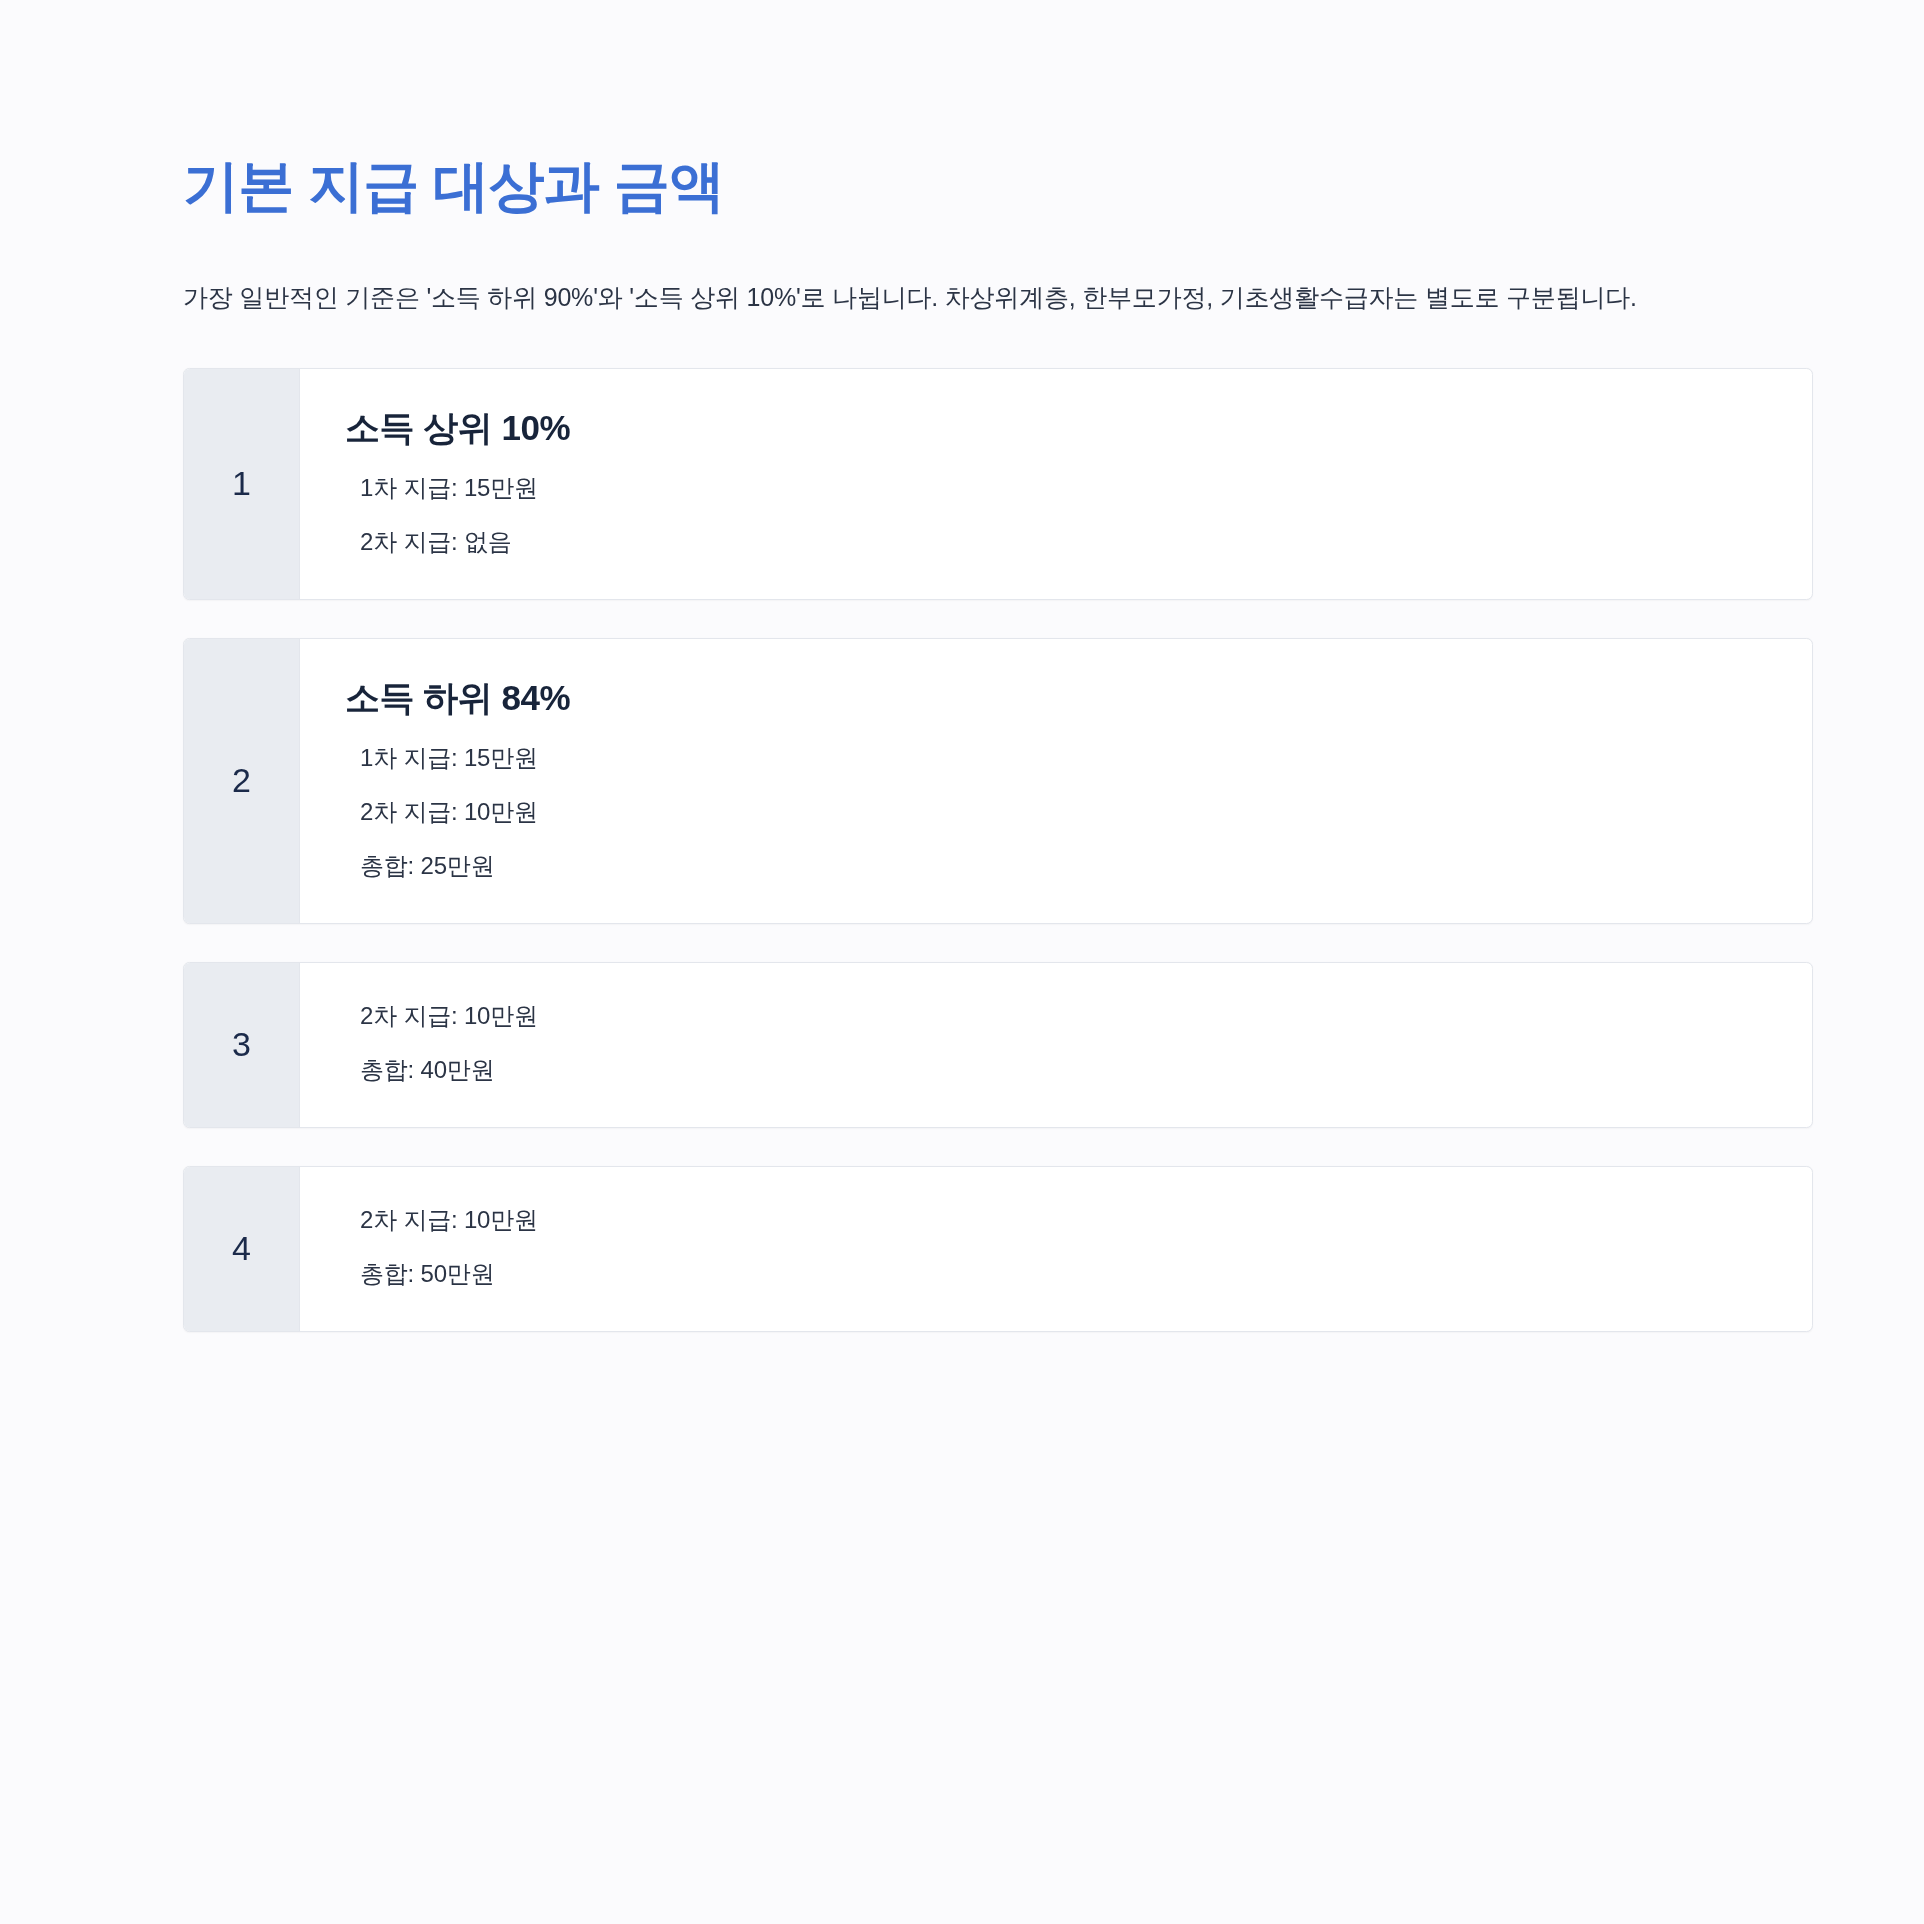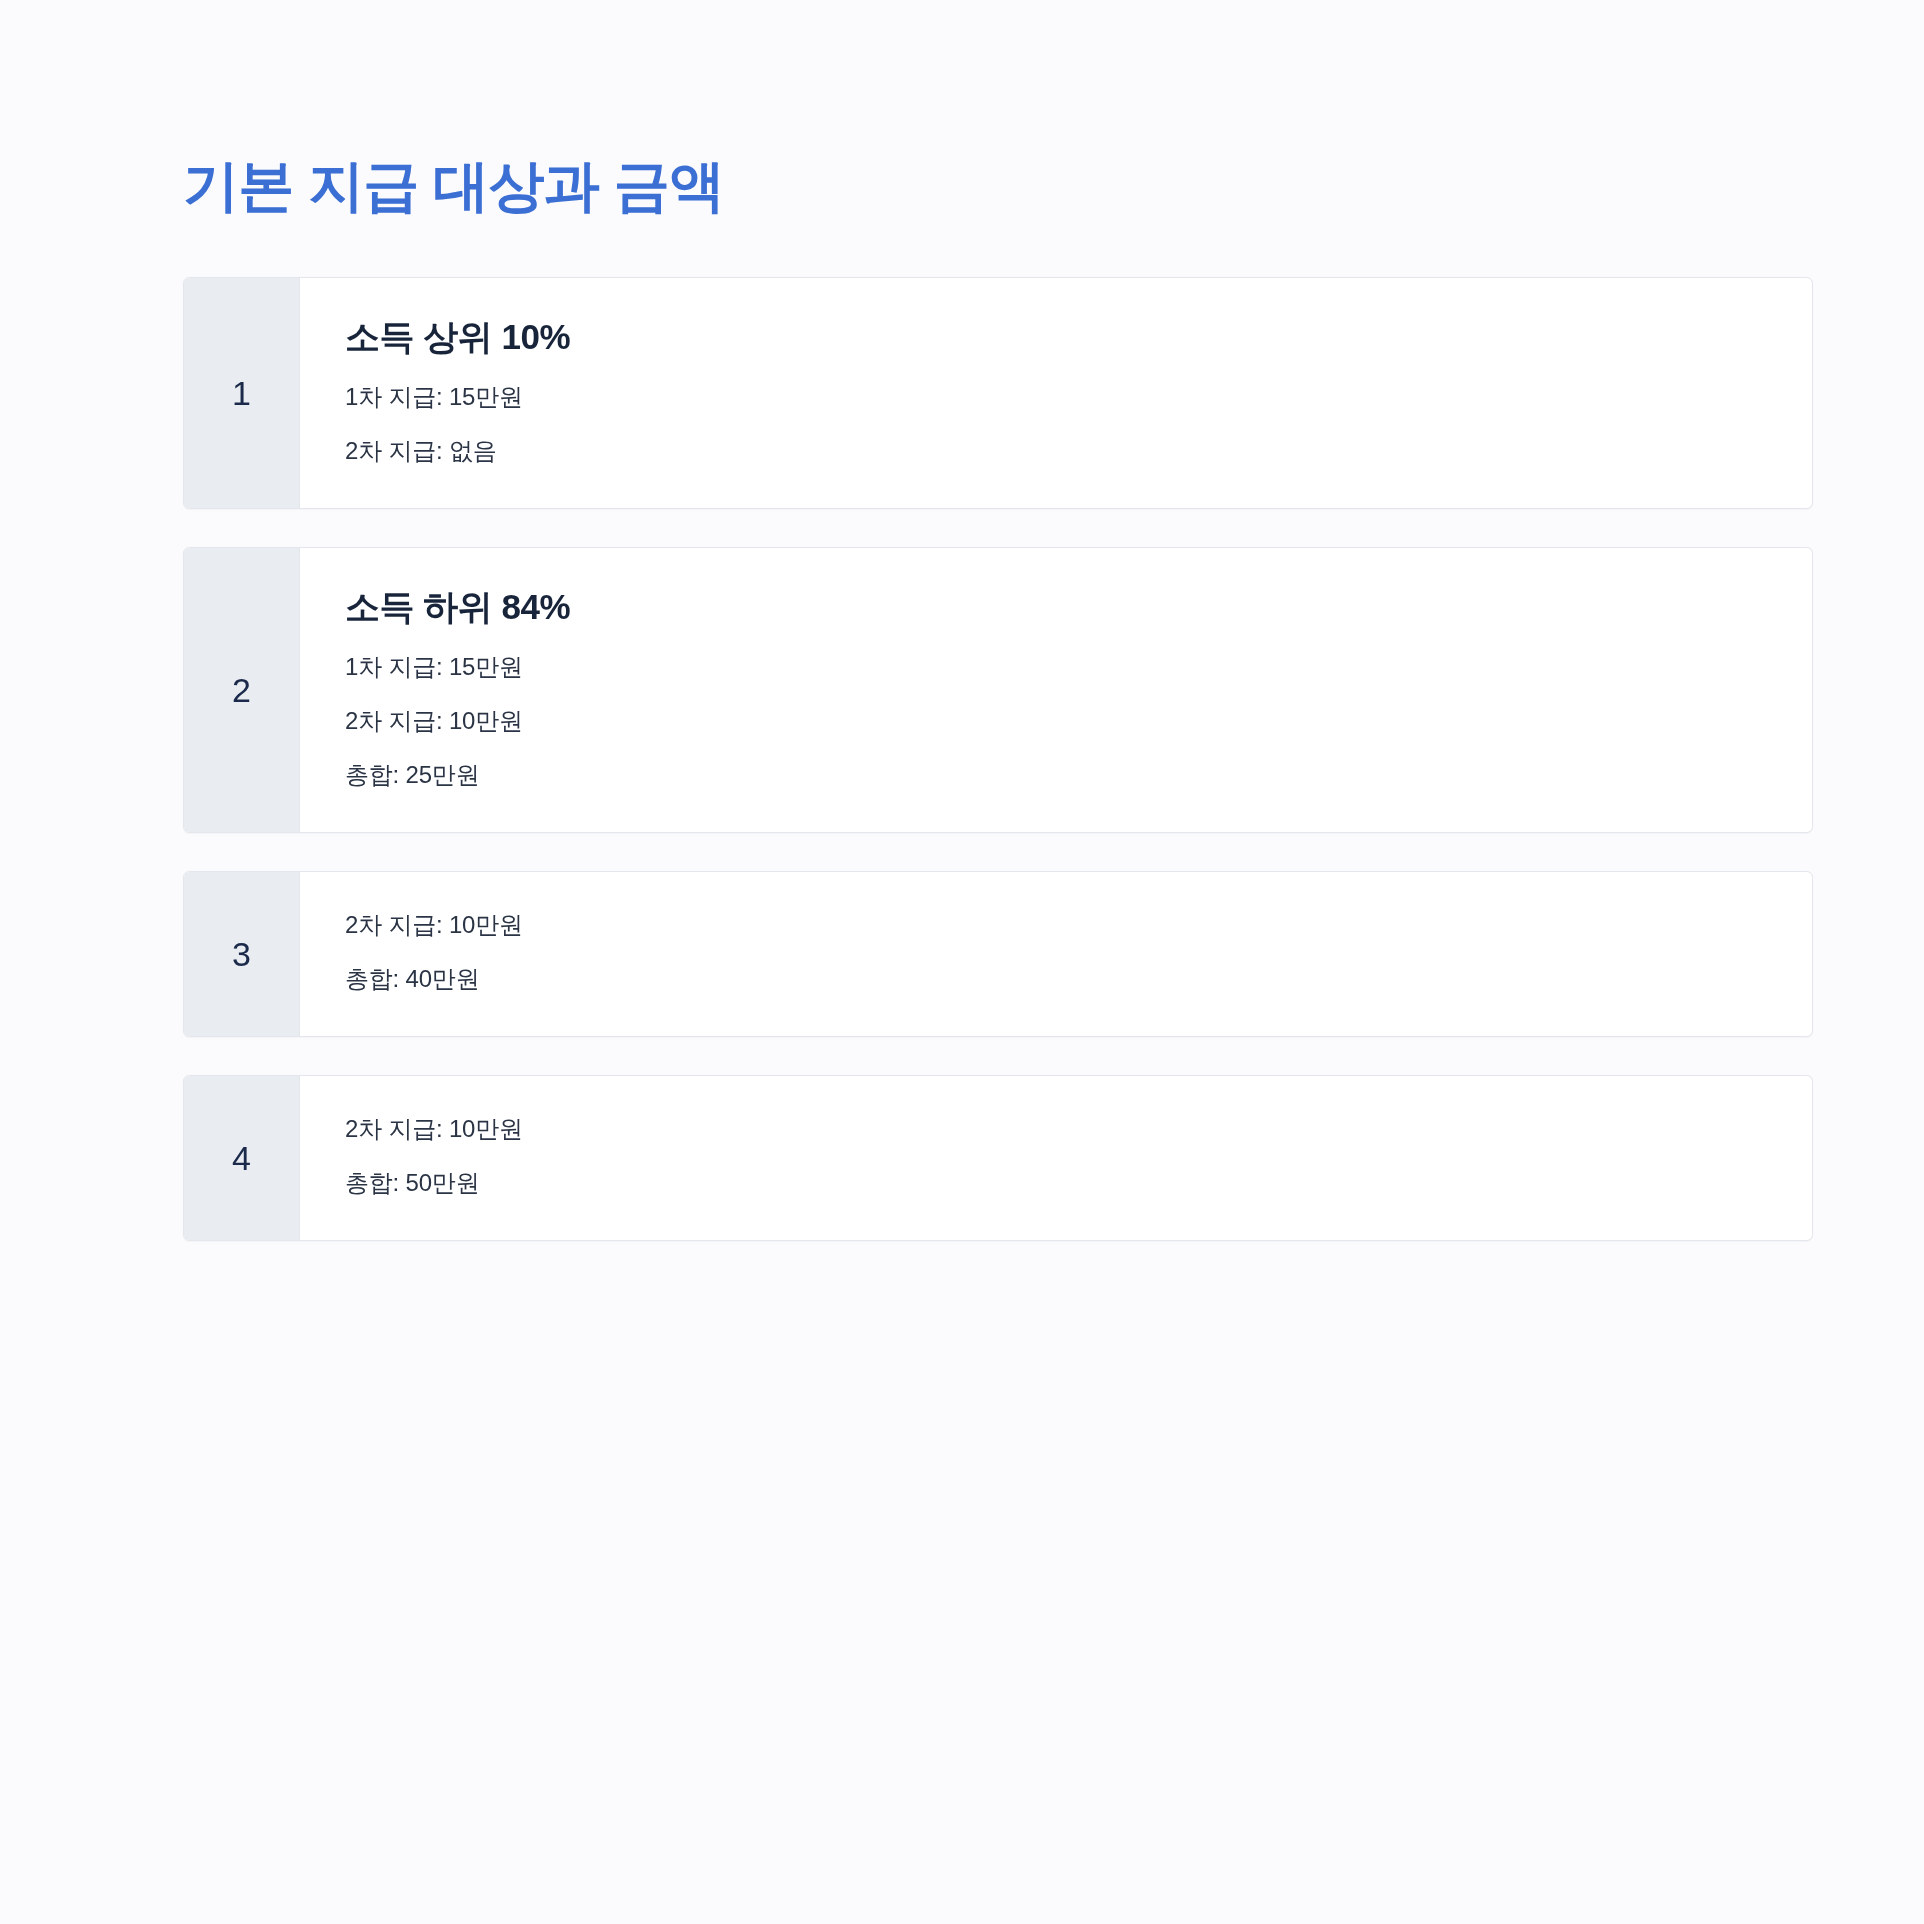--- a/index.html
+++ b/index.html
@@ -70,34 +70,35 @@
     font-weight: 600;
     color: #18243a;
     letter-spacing: -0.5px;
     margin: 0 0 24px 0;
     line-height: 1.2;
   }
   .card-line {
     font-size: 24px;
     line-height: 1.25;
     color: #2b3445;
-    margin: 0 0 24px 0;
+    margin: 0 0 24px 15px;
     letter-spacing: -0.2px;
   }
   .card-line:last-child {
     margin-bottom: 0;
   }
 </style>
 </head>
 <body>
 
 <div class="page">
 
   <h1 class="page-title">기본 지급 대상과 금액</h1>
 
+  <p class="intro">가장 일반적인 기준은 '소득 하위 90%'와 '소득 상위 10%'로 나뉩니다. 차상위계층, 한부모가정, 기초생활수급자는 별도로 구분됩니다.</p>
 
   <div class="cards">
 
     <div class="card">
       <div class="card-index">1</div>
       <div class="card-body">
         <div class="card-heading">소득 상위 10%</div>
         <div class="card-line">1차 지급: 15만원</div>
         <div class="card-line">2차 지급: 없음</div>
       </div>

